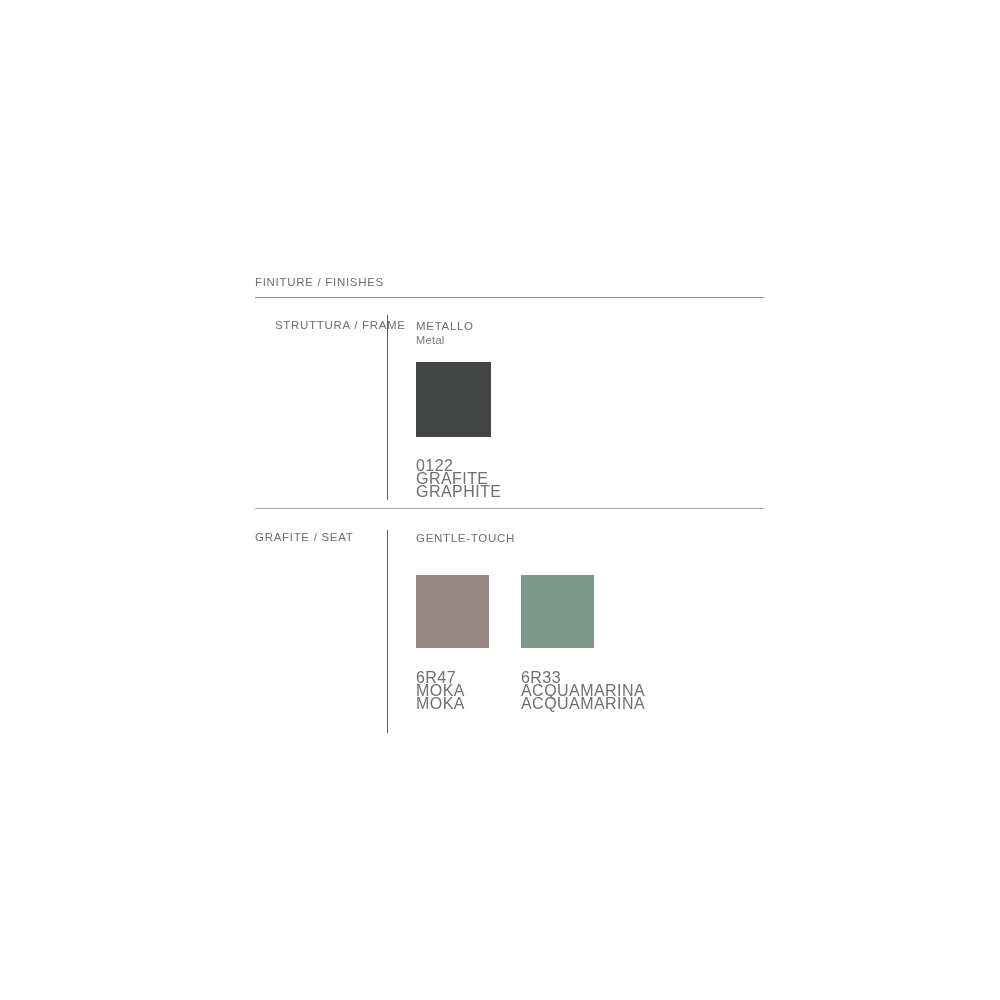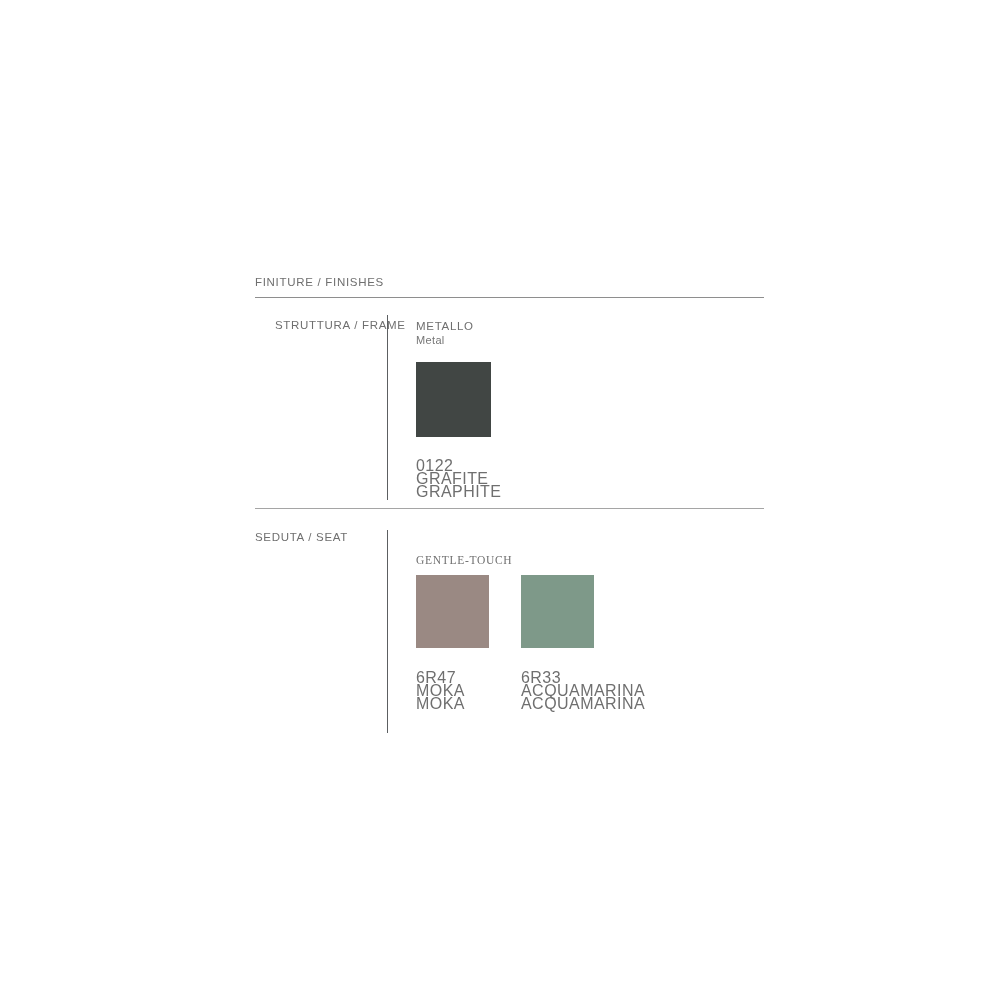--- a/index.html
+++ b/index.html
@@ -64,21 +64,21 @@
   }
   .cat-label.frame { top: 319px; margin-left: 20px; }
   .cat-label.seat  { top: 531px; }
 
   
   .mat-block {
     position: absolute;
     left: 416px;
   }
   .mat-block.frame { top: 319px; }
-  .mat-block.seat  { top: 553px; font-family: Liberation Serif, serif; }
+  .mat-block.seat  { top: 531px; }
 
   .mat-name {
     font-size: 11.5px;
     letter-spacing: 0.7px;
     color: #6f6f6f;
     white-space: nowrap;
     line-height: 14px;
   }
   .mat-sub {
     font-size: 11px;
@@ -161,21 +161,21 @@
         <div class="sw-it">GRAFITE</div>
         <div class="sw-en">GRAPHITE</div>
       </div>
     </div>
 
 
   </div>
 
   <div class="vrule seat"></div>
 
-  <div class="cat-label seat">SEDUTA / SEAT</div>
+  <div class="cat-label seat">GRAFITE / SEAT</div>
 
   <div class="mat-block seat">
     <div class="mat-name">GENTLE-TOUCH</div>
     <div class="mat-sub"></div>
   </div>
 
   <div class="swatch-row seat">
 
     <div class="swatch-cell">
       <span class="swatch-chip" style="background-color: rgb(154, 137, 131);"></span>

